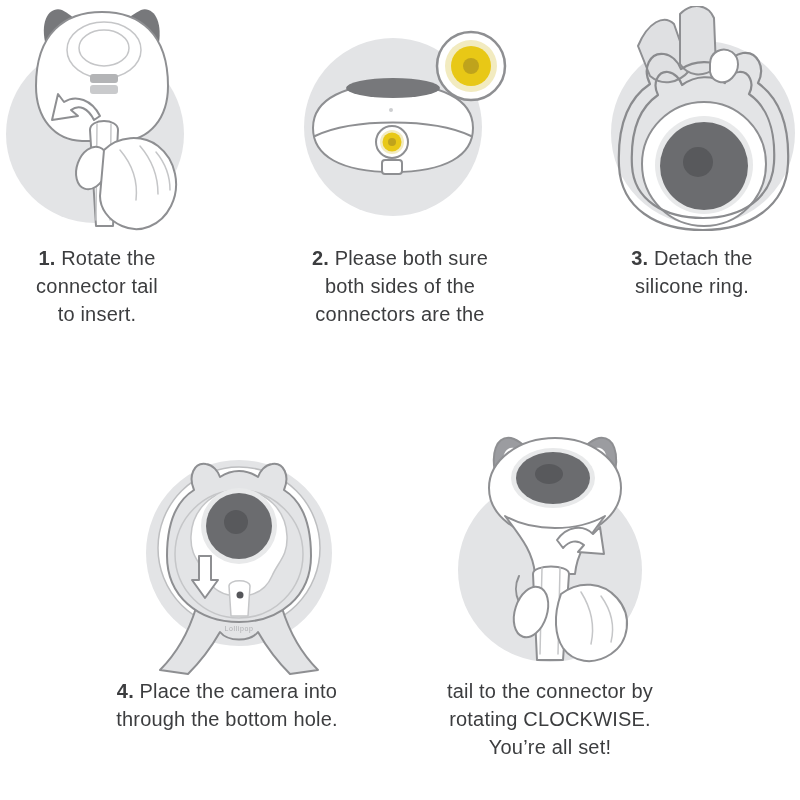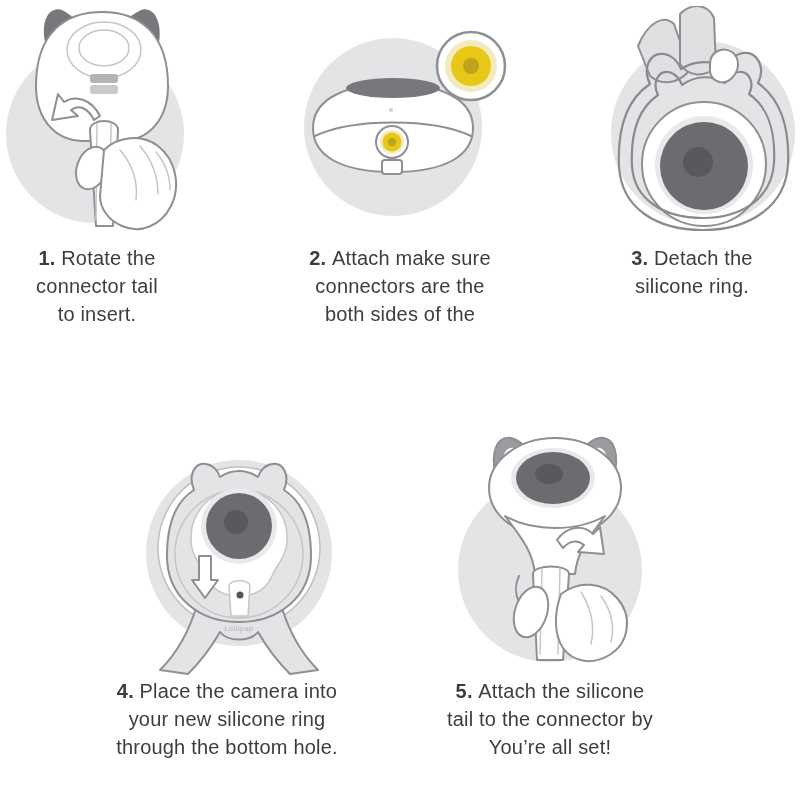--- a/index.html
+++ b/index.html
@@ -125,35 +125,34 @@
     <path class="thin" d="M136,176 C146,192 150,210 146,228 M156,180 C166,194 170,210 166,226"></path>
   </svg>
 
   <div class="caption" style="left:2px;top:244px;width:190px">
     <div class="row"><span class="num">1.</span><span>Rotate the</span></div>
     <div class="row">connector tail</div>
     <div class="row">to insert.</div>
   </div>
 
   <div class="caption" style="left:266px;top:244px;width:268px">
-    <div class="row"><span class="num">2.</span><span>Attach make sure</span></div>
+    <div class="row"><span class="num">2.</span><span>Please both sure</span></div>
+    <div class="row">both sides of the</div>
     <div class="row">connectors are the</div>
-    <div class="row">both sides of the</div>
   </div>
 
   <div class="caption" style="left:592px;top:244px;width:200px">
     <div class="row"><span class="num">3.</span><span>Detach the</span></div>
     <div class="row">silicone ring.</div>
   </div>
 
   <div class="caption" style="left:80px;top:677px;width:294px">
     <div class="row"><span class="num">4.</span><span>Place the camera into</span></div>
-    <div class="row">your new silicone ring</div>
     <div class="row">through the bottom hole.</div>
   </div>
 
   <div class="caption" style="left:408px;top:677px;width:284px">
-    <div class="row"><span class="num">5.</span><span>Attach the silicone</span></div>
     <div class="row">tail to the connector by</div>
+    <div class="row">rotating CLOCKWISE.</div>
     <div class="row">You’re all set!</div>
   </div>
 
 </div>
 
 </body></html>

